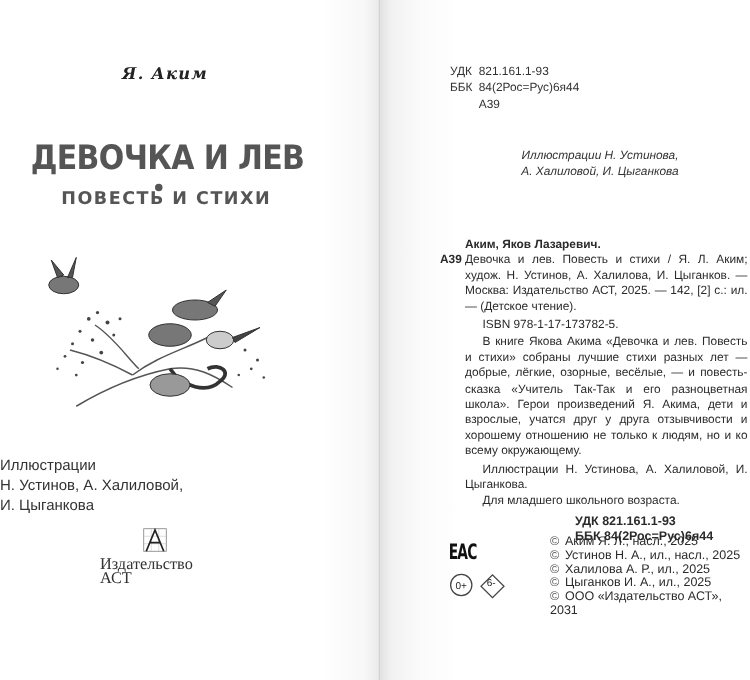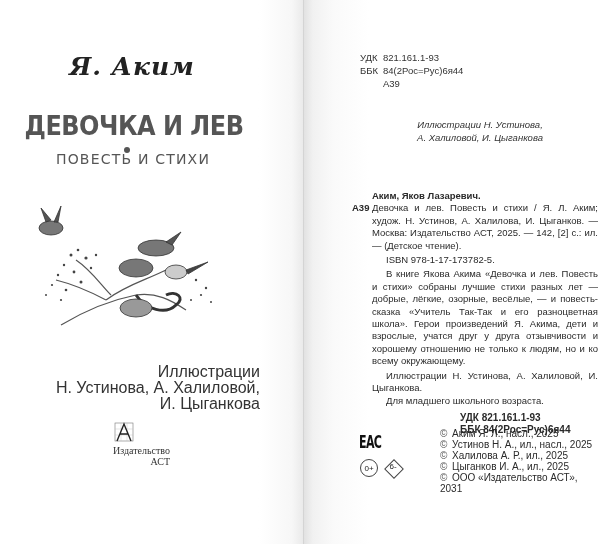--- a/index.html
+++ b/index.html
@@ -7,35 +7,35 @@
          font-family:"Liberation Sans", sans-serif; color:#2a2a2a; }
   .spread { position:absolute; left:0; top:0; width:600px; height:544px; }
   .page-left { position:absolute; left:0; top:0; width:304px; height:544px;
      background:linear-gradient(to right,#ffffff 0%,#ffffff 85%,#f7f7f7 96%,#e9e9e9 100%); }
   .page-right { position:absolute; left:304px; top:0; width:296px; height:544px;
      background:linear-gradient(to right,#e2e2e2 0%,#f1f1f1 3%,#fafafa 10%,#ffffff 22%,#ffffff 100%); }
   .spine { position:absolute; left:303px; top:0; width:2px; height:544px; background:#d4d4d4; }
 
   
   .author { position:absolute; left:0; width:264px; top:52px; text-align:center;
-     font-family:"DejaVu Serif", serif; font-style:italic; font-weight:bold; font-size:25px; color:#222;
+     font-family:"DejaVu Serif", serif; font-style:italic; font-weight:bold; font-size:13px; color:#222;
      letter-spacing:1px; }
   .title { position:absolute; left:4px; top:112px; width:260px; text-align:center;
      font-family:"DejaVu Sans", sans-serif; font-weight:bold; font-size:24px; color:#555;
      letter-spacing:-0.5px; text-transform:uppercase; transform:scaleY(1.12); }
   .dot { position:absolute; left:124px; top:147px; width:6px; height:6px; border-radius:50%; background:#555; }
   .subtitle { position:absolute; left:18px; top:151px; width:230px; text-align:center;
-     font-family:"DejaVu Sans", sans-serif; font-weight:normal; font-size:14px; color:#555;
+     font-family:"DejaVu Sans", sans-serif; font-weight:bold; font-size:14px; color:#555;
      letter-spacing:1.2px; text-transform:uppercase; }
   .illustration { position:absolute; left:16px; top:200px; width:210px; height:130px; }
-  .illus-credit { position:absolute; left:0; width:260px; top:364px; text-align:right;
-     font-size:16px; line-height:16px; color:#333; }
+  .illus-credit { position:absolute; left:0; width:260px; top:364px; text-align:left;
+     font-size:12px; line-height:16px; color:#333; }
   .logo { position:absolute; left:114px; top:422px; width:20px; height:20px; }
-  .publisher { position:absolute; left:80px; width:90px; top:445px; text-align:right;
-     font-family:"Liberation Serif", serif; font-size:10px; line-height:11px; color:#333; }
+  .publisher { position:absolute; left:80px; width:90px; top:445px; text-align:left;
+     font-family:"Liberation Serif", serif; font-size:13px; line-height:11px; color:#333; }
 
   
   .codes { position:absolute; left:360px; top:51px; font-size:9.5px; line-height:13px; color:#333; }
   .codes .k { display:inline-block; width:23px; }
   .codes .a39 { padding-left:23px; }
   .illus-right { position:absolute; left:380px; width:200px; top:118px; text-align:center;
      font-style:italic; font-size:9.5px; line-height:13px; color:#333; }
   .card { position:absolute; left:352px; top:190px; width:246px; font-size:9.5px; line-height:12.4px; color:#2a2a2a; }
   .card .hdr { font-weight:bold; padding-left:20px; }
   .card .entry { position:relative; padding-left:20px; text-align:justify; }
@@ -101,21 +101,21 @@
         <path d="M150 42 L165 32 L156 45 Z" fill="#555"></path>
         <ellipse cx="120" cy="68" rx="17" ry="9"></ellipse>
         <ellipse cx="160" cy="72" rx="11" ry="7" fill="#ccc"></ellipse>
         <path d="M170 70 L192 62 L172 74 Z" fill="#444"></path>
         <ellipse cx="120" cy="108" rx="16" ry="9" fill="#999"></ellipse>
       </g>
     </svg>
 
     <div class="illus-credit">
       <div>Иллюстрации</div>
-      <div>Н. Устинова, А. Халиловой,</div>
+      <div>Н. Устинов, А. Халиловой,</div>
       <div>И. Цыганкова</div>
     </div>
 
     <svg class="logo" viewBox="0 0 20 20">
       <rect x="1" y="1" width="18" height="18" fill="none" stroke="#777" stroke-width="0.6"></rect>
       <path d="M1 7 H19 M1 13 H19 M7 1 V19 M13 1 V19" stroke="#bbb" stroke-width="0.4"></path>
       <path d="M3 19 L10 2 L17 19 M6 12 H14" fill="none" stroke="#222" stroke-width="1.4"></path>
     </svg>
     <div class="publisher">
       <div>Издательство</div>

